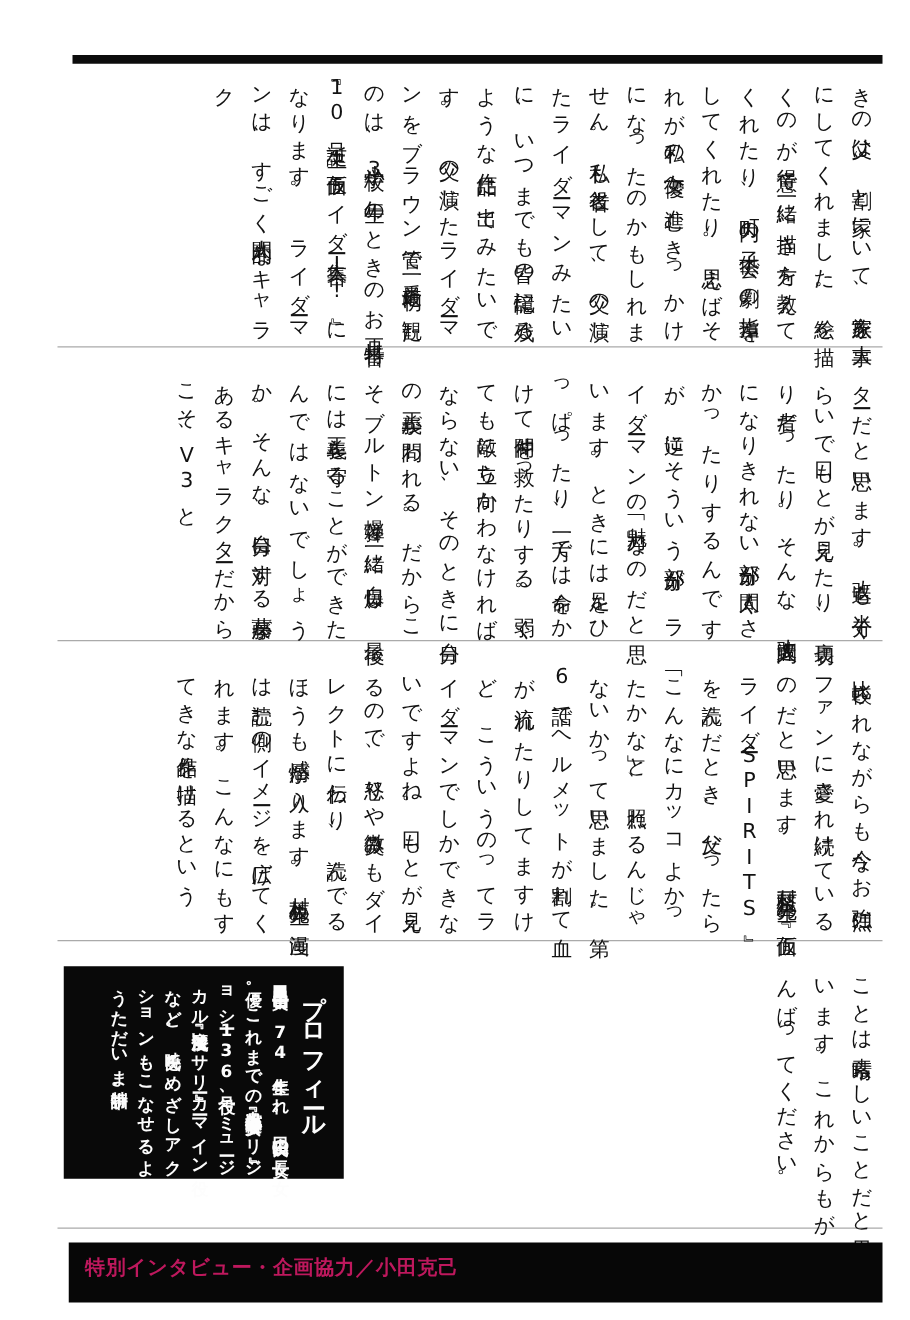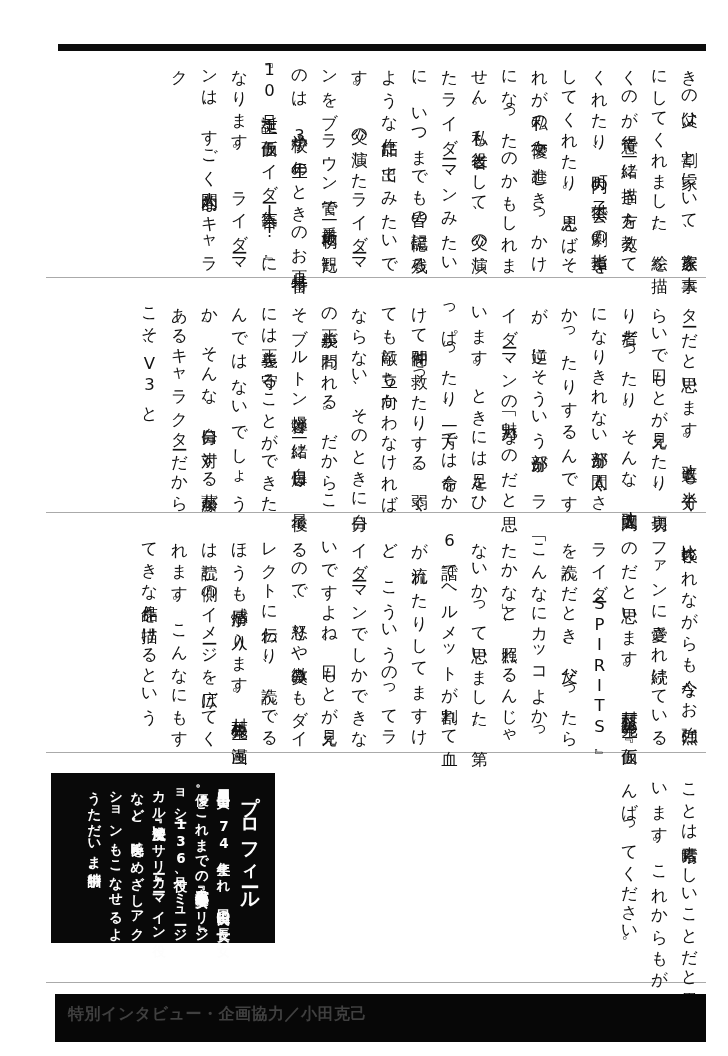--- a/index.html
+++ b/index.html
@@ -103,21 +103,21 @@
     width: 651px;
     height: 48px;
     background: #070707;
   }
   .footer-text {
     position: absolute;
     left: 68px;
     top: 1004px;
     font-size: 16px;
     letter-spacing: .5px;
-    color: #404040;
+    color: #be185d;
     font-weight: 600;
     white-space: nowrap;
   }
 </style>
 </head>
 <body>
 
 <div class="top-rule"></div>
 
 <div class="hair-rule r1"></div>

